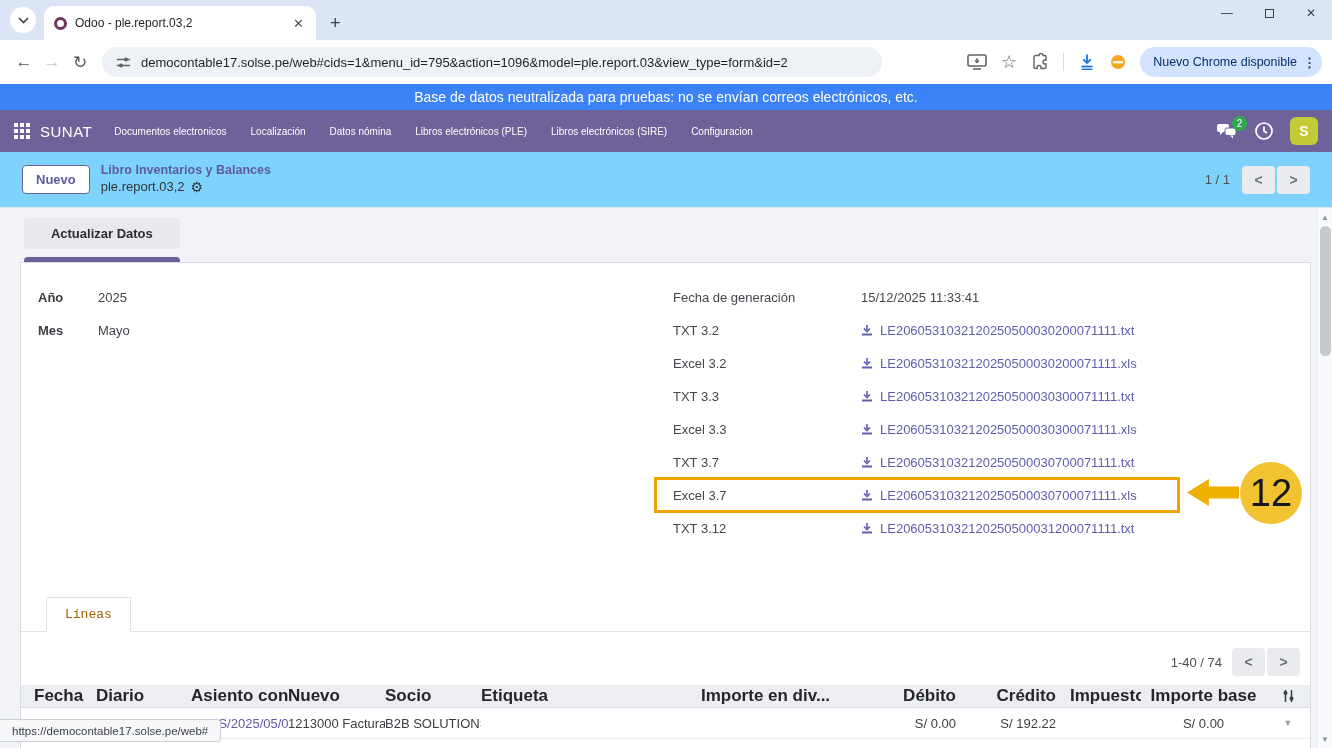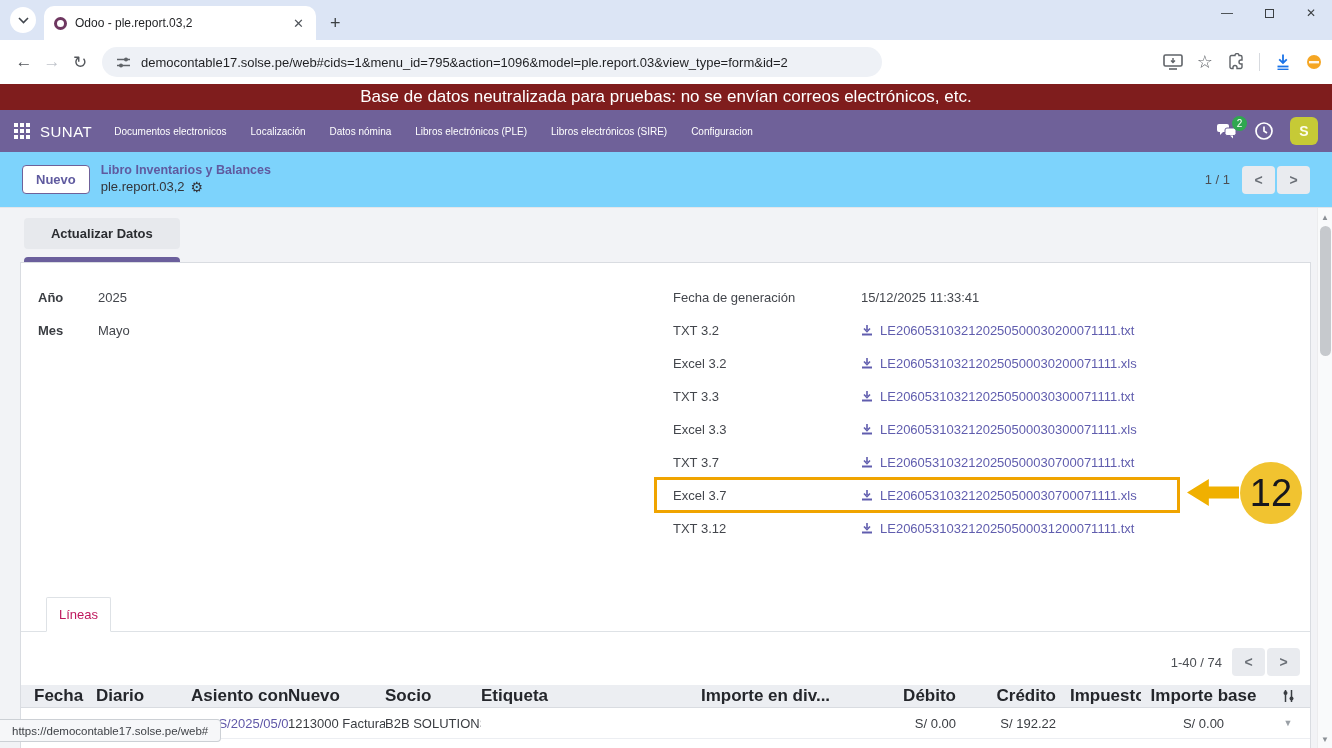--- a/index.html
+++ b/index.html
@@ -24,21 +24,21 @@
   .navbtn { width:28px; text-align:center; font-size:17px; color:#54575c; }
   .navbtn.disabled { color:#c0c4cb; }
   .omnibox { flex:1; max-width:780px; height:30px; background:#eef1f6; border-radius:15px; margin:0 8px; display:flex; align-items:center; padding:0 14px; gap:10px; }
   .omni-url { font-size:13px; color:#1f2023; white-space:nowrap; overflow:hidden; }
   .tb-icons { display:flex; align-items:center; gap:14px; margin-left:auto; }
   .tb-sep { width:1px; height:18px; background:#d7dadf; }
   .update-pill { background:#d3e3fd; color:#08306b; border-radius:15px; height:30px; display:flex; align-items:center; padding:0 6px 0 13px; font-size:12.5px; gap:6px; white-space:nowrap; }
   .dots { color:#1f3a6e; font-weight:bold; letter-spacing:0; font-size:13px; }
 
   
-  .banner { position:absolute; top:84px; left:0; right:0; height:26px; background:#7f1d1d; color:#fff; display:flex; align-items:center; justify-content:center; font-size:17px; }
+  .banner { position:absolute; top:84px; left:0; right:0; height:26px; background:#3b82f6; color:#fff; display:flex; align-items:center; justify-content:center; font-size:14px; }
 
   
   .mainnav { position:absolute; top:110px; left:0; right:0; height:42px; background:#6f6199; display:flex; align-items:center; color:#fff; padding:0 14px; }
   .gridicon { display:grid; grid-template-columns:repeat(3,4px); grid-gap:2px; margin-right:10px; }
   .gridicon span { width:4px; height:4px; background:#fff; }
   .brand { font-size:15px; letter-spacing:.5px; margin-right:22px; }
   .menuitem { font-size:10px; margin-right:24px; white-space:nowrap; }
   .nav-right { margin-left:auto; display:flex; align-items:center; gap:16px; }
   .chatwrap { position:relative; }
   .chatbadge { position:absolute; top:-7px; right:-9px; background:#2fa84f; color:#fff; font-size:10px; border-radius:50%; width:15px; height:15px; display:flex; align-items:center; justify-content:center; }
@@ -74,21 +74,21 @@
   .form-right .frow.genrow .flabel { font-weight:normal; }
   .fvalue { color:#43464c; font-size:13px; }
   .filelink { color:#605dae; font-size:13px; display:flex; align-items:center; gap:7px; }
 
   .hl-box { position:absolute; left:633px; top:214px; width:526px; height:36px; border:3px solid #f0a400; pointer-events:none; }
   .hl-arrow { position:absolute; left:1166px; top:216px; width:52px; height:27px; background:#f0b000;
               clip-path:polygon(0 50%, 42% 0, 42% 28%, 100% 28%, 100% 72%, 42% 72%, 42% 100%); }
   .hl-circle { position:absolute; left:1219px; top:199px; width:62px; height:62px; border-radius:50%; background:#f1c330; display:flex; align-items:center; justify-content:center; font-size:38px; color:#17171e; }
 
   .nb-tabs { position:absolute; left:0; right:0; top:334px; height:35px; border-bottom:1px solid #dee2e6; }
-  .nb-tab { position:absolute; left:25px; bottom:-1px; height:35px; background:#fff; border:1px solid #dee2e6; border-bottom:1px solid #fff; padding:0 12px; display:flex; align-items:center; color:#be185d; font-size:13px; border-radius:2px 2px 0 0; }
+  .nb-tab { position:absolute; left:25px; bottom:-1px; height:35px; background:#fff; border:1px solid #dee2e6; border-bottom:1px solid #fff; padding:0 18px; display:flex; align-items:center; color:#a16207; font-size:13px; border-radius:2px 2px 0 0;font-family:Liberation Mono, monospace; }
 
   .lines-pager { position:absolute; right:10px; top:385px; display:flex; align-items:center; gap:10px; }
 
   .gridtable { position:absolute; left:0; right:0; top:422px; }
   .trow { display:flex; align-items:center; }
   .thead { height:23px; background:#eceef2; border-bottom:1px solid #d9dce1; font-weight:bold; color:#24262b; font-size:17px; }
   .tbody-row { height:31px; background:#fff; border-bottom:1px solid #eceef2; font-size:13px; color:#3a3d42; }
   .c-fecha { width:75px; padding-left:13px; }
   .c-diario { width:95px; }
   .c-asiento { width:97px; }
@@ -168,20 +168,24 @@
       <div class="tb-sep"></div>
       <svg width="18" height="18" viewBox="0 0 18 18">
         <path d="M9 1.5v8M5.2 6.3L9 10l3.8-3.7" stroke="#1a73e8" stroke-width="1.8" fill="none"></path>
         <line x1="3.5" y1="13.5" x2="14.5" y2="13.5" stroke="#1a73e8" stroke-width="1.8"></line>
         <line x1="3.5" y1="16.3" x2="14.5" y2="16.3" stroke="#1a73e8" stroke-width="1.4"></line>
       </svg>
       <svg width="16" height="16" viewBox="0 0 16 16">
         <circle cx="8" cy="8" r="7" fill="#f5a623"></circle>
           <rect x="3" y="7" width="10" height="2.4" fill="#fff" opacity=".9"></rect>
       </svg>
+      <div class="update-pill">
+        <span>Nuevo Chrome disponible</span>
+        <span class="dots">⋮</span>
+      </div>
     </div>
   </div>
 
   <div class="banner">Base de datos neutralizada para pruebas: no se envían correos electrónicos, etc.</div>
 
   <div class="mainnav">
     <div class="gridicon">
       <span></span>
         <span></span>
         <span></span>

